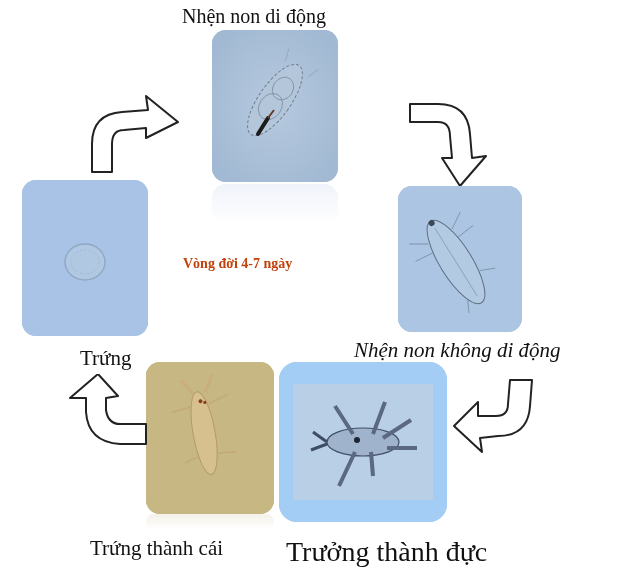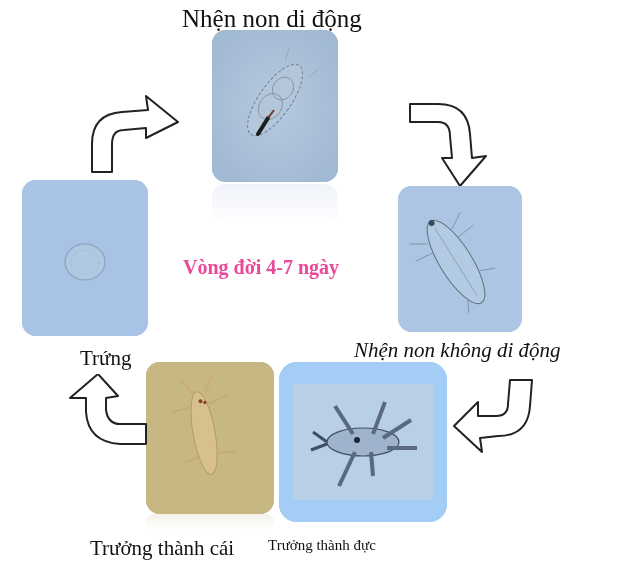--- a/index.html
+++ b/index.html
@@ -9,21 +9,21 @@
   .reflect { position: absolute; border-radius: 14px; opacity: 0.35;
              background: linear-gradient(to bottom, rgba(200,212,235,0.8), rgba(255,255,255,0)); }
   .label { position: absolute; font-size: 20px; color: #111; white-space: nowrap; line-height: 1; }
   .center-title { position: absolute; font-size: 19px; font-weight: bold; white-space: nowrap; }
   .arrow { position: absolute; }
   svg { display: block; }
 </style>
 </head>
 <body>
 
-<div class="label" style="left:182px; top:6px; font-size:25px;">Nhện non di động</div>
+<div class="label" style="left:182px; top:6px; font-size:20px;">Nhện non di động</div>
 
 <div class="card" style="left:212px; top:30px; width:126px; height:152px; background:#a8bfd8;">
   <svg width="126" height="152">
     <defs>
         <radialGradient id="g1" cx="50%" cy="50%" r="60%">
           <stop offset="0" stop-color="#b6cadf"></stop>
           <stop offset="1" stop-color="#a2b9d3"></stop>
         </radialGradient>
       </defs>
     <rect width="126" height="152" fill="url(#g1)"></rect>
@@ -45,21 +45,21 @@
     <path d="M10,80 L10,52 Q10,22 40,20 L66,18 L64,4 L96,30 L64,46 L64,36 L42,38 Q30,38 30,52 L30,80 Z" fill="#ffffff" stroke="#222" stroke-width="2" stroke-linejoin="round"></path>
   </svg>
 </div>
 
 <div class="arrow" style="left:402px; top:94px;">
   <svg width="110" height="100">
     <path d="M8,10 L36,10 Q66,10 68,40 L70,64 L84,62 L58,92 L40,64 L50,64 L48,42 Q48,28 36,28 L8,28 Z" fill="#ffffff" stroke="#222" stroke-width="2" stroke-linejoin="round"></path>
   </svg>
 </div>
 
-<div class="center-title" style="left:183px; top:256px; color:#ec4899; font-size:20px;">Vòng đời 4-7 ngày</div>
+<div class="center-title" style="left:183px; top:256px; color:#c2410c; font-size:14px;">Vòng đời 4-7 ngày</div>
 
 <div class="card" style="left:22px; top:180px; width:126px; height:156px; background:#a9c3e6;">
   <svg width="126" height="156">
     <rect width="126" height="156" fill="#a9c3e6"></rect>
     <ellipse cx="63" cy="82" rx="20" ry="18" fill="#b0c8e2" stroke="#8fa9c5" stroke-width="1.5"></ellipse>
     <ellipse cx="63" cy="82" rx="14" ry="12" fill="none" stroke="#a0b7d1" stroke-width="0.8" stroke-dasharray="2,2"></ellipse>
   </svg>
 </div>
 
 <div class="label" style="left:52px; top:348px; font-size:21px;margin-left:28px;">Trứng</div>
@@ -124,14 +124,14 @@
     <path d="M64,6 L86,6 L84,32 Q82,62 52,62 L34,64 L36,78 L8,52 L32,28 L32,42 L50,42 Q62,42 62,30 Z" fill="#ffffff" stroke="#222" stroke-width="2" stroke-linejoin="round"></path>
   </svg>
 </div>
 
 <div class="arrow" style="left:58px; top:374px;">
   <svg width="100" height="100">
     <path d="M88,50 L88,70 L62,70 Q30,68 28,38 L28,24 L12,24 L40,0 L60,22 L48,24 L48,36 Q50,50 62,50 Z" fill="#ffffff" stroke="#222" stroke-width="2" stroke-linejoin="round"></path>
   </svg>
 </div>
 
-<div class="label" style="left:90px; top:538px; font-size:21px;">Trưởng thành cái</div>
-<div class="label" style="left:268px; top:538px; font-size:15px;">Trưởng thành đực</div>
+<div class="label" style="left:90px; top:538px; font-size:21px;">Trứng thành cái</div>
+<div class="label" style="left:286px; top:538px; font-size:28px;">Trưởng thành đực</div>
 
 </body></html>

